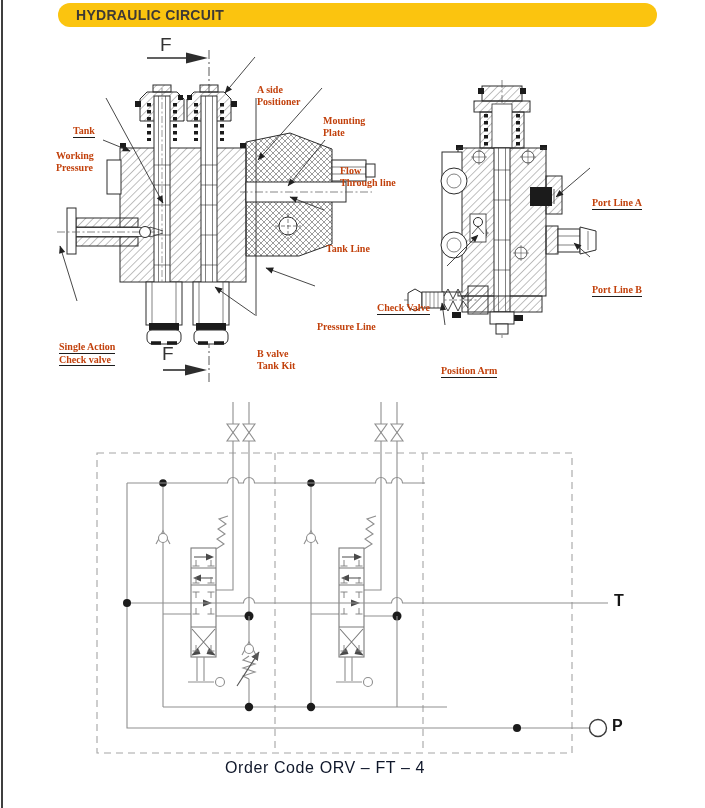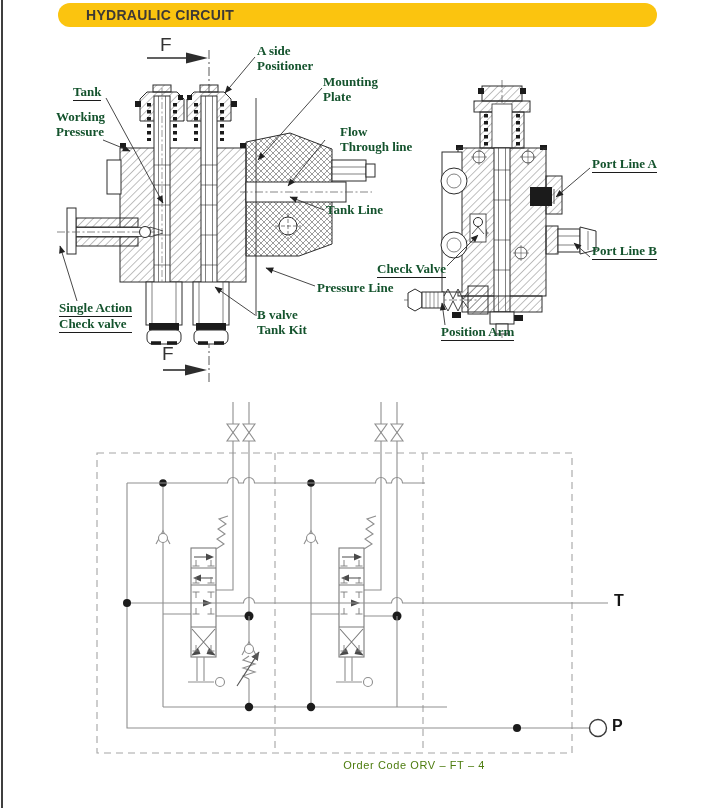--- a/index.html
+++ b/index.html
@@ -1,31 +1,31 @@
 <!DOCTYPE html>
 <html><head>
 <meta charset="utf-8">
 <style>
   html,body{margin:0;padding:0;background:#fff;}
   .page{position:relative;width:705px;height:808px;background:#ffffff;overflow:hidden;
         font-family:"Liberation Sans",sans-serif;}
   .page-edge{position:absolute;left:1px;top:0;width:2px;height:808px;background:#3f3f3f;z-index:4;}
   .title-pill{position:absolute;left:58px;top:3px;width:599px;height:24px;background:#FBC40F;
-        border-radius:12px;display:flex;align-items:center;padding-left:28px;box-sizing:border-box;z-index:2;}
+        border-radius:12px;display:flex;align-items:center;padding-left:18px;box-sizing:border-box;z-index:2;}
   .title-pill span{font-size:14px;font-weight:700;color:#3E3935;letter-spacing:.3px;}
   svg.canvas{position:absolute;left:0;top:0;z-index:1;}
   .lbl{position:absolute;z-index:3;font-family:"Liberation Serif",serif;font-weight:700;
-       font-size:13px;line-height:1.15;color:#14532d;white-space:nowrap;}
+       font-size:10px;line-height:1.15;color:#c2410c;white-space:nowrap;margin-top:40px;}
   .lbl span{display:block;}
   .lbl.u span{border-bottom:1.2px solid #1c1c1c;}
   .fmark{position:absolute;z-index:3;font-size:19px;font-weight:400;color:#333;
          font-family:"Liberation Sans",sans-serif;}
   .portlbl{position:absolute;z-index:3;font-size:16px;font-weight:700;color:#161616;}
-  .ordercode{position:absolute;z-index:3;left:225px;top:759px;width:260px;text-align:right;
-         font-size:11px;color:#4d7c0f;letter-spacing:.6px;}
+  .ordercode{position:absolute;z-index:3;left:225px;top:759px;width:260px;text-align:left;
+         font-size:16px;color:#0f172a;letter-spacing:.6px;}
 </style>
 </head>
 <body>
 
 <div class="page">
   <div class="page-edge"></div>
 
   <div class="title-pill">
     <span>HYDRAULIC CIRCUIT</span>
   </div>

